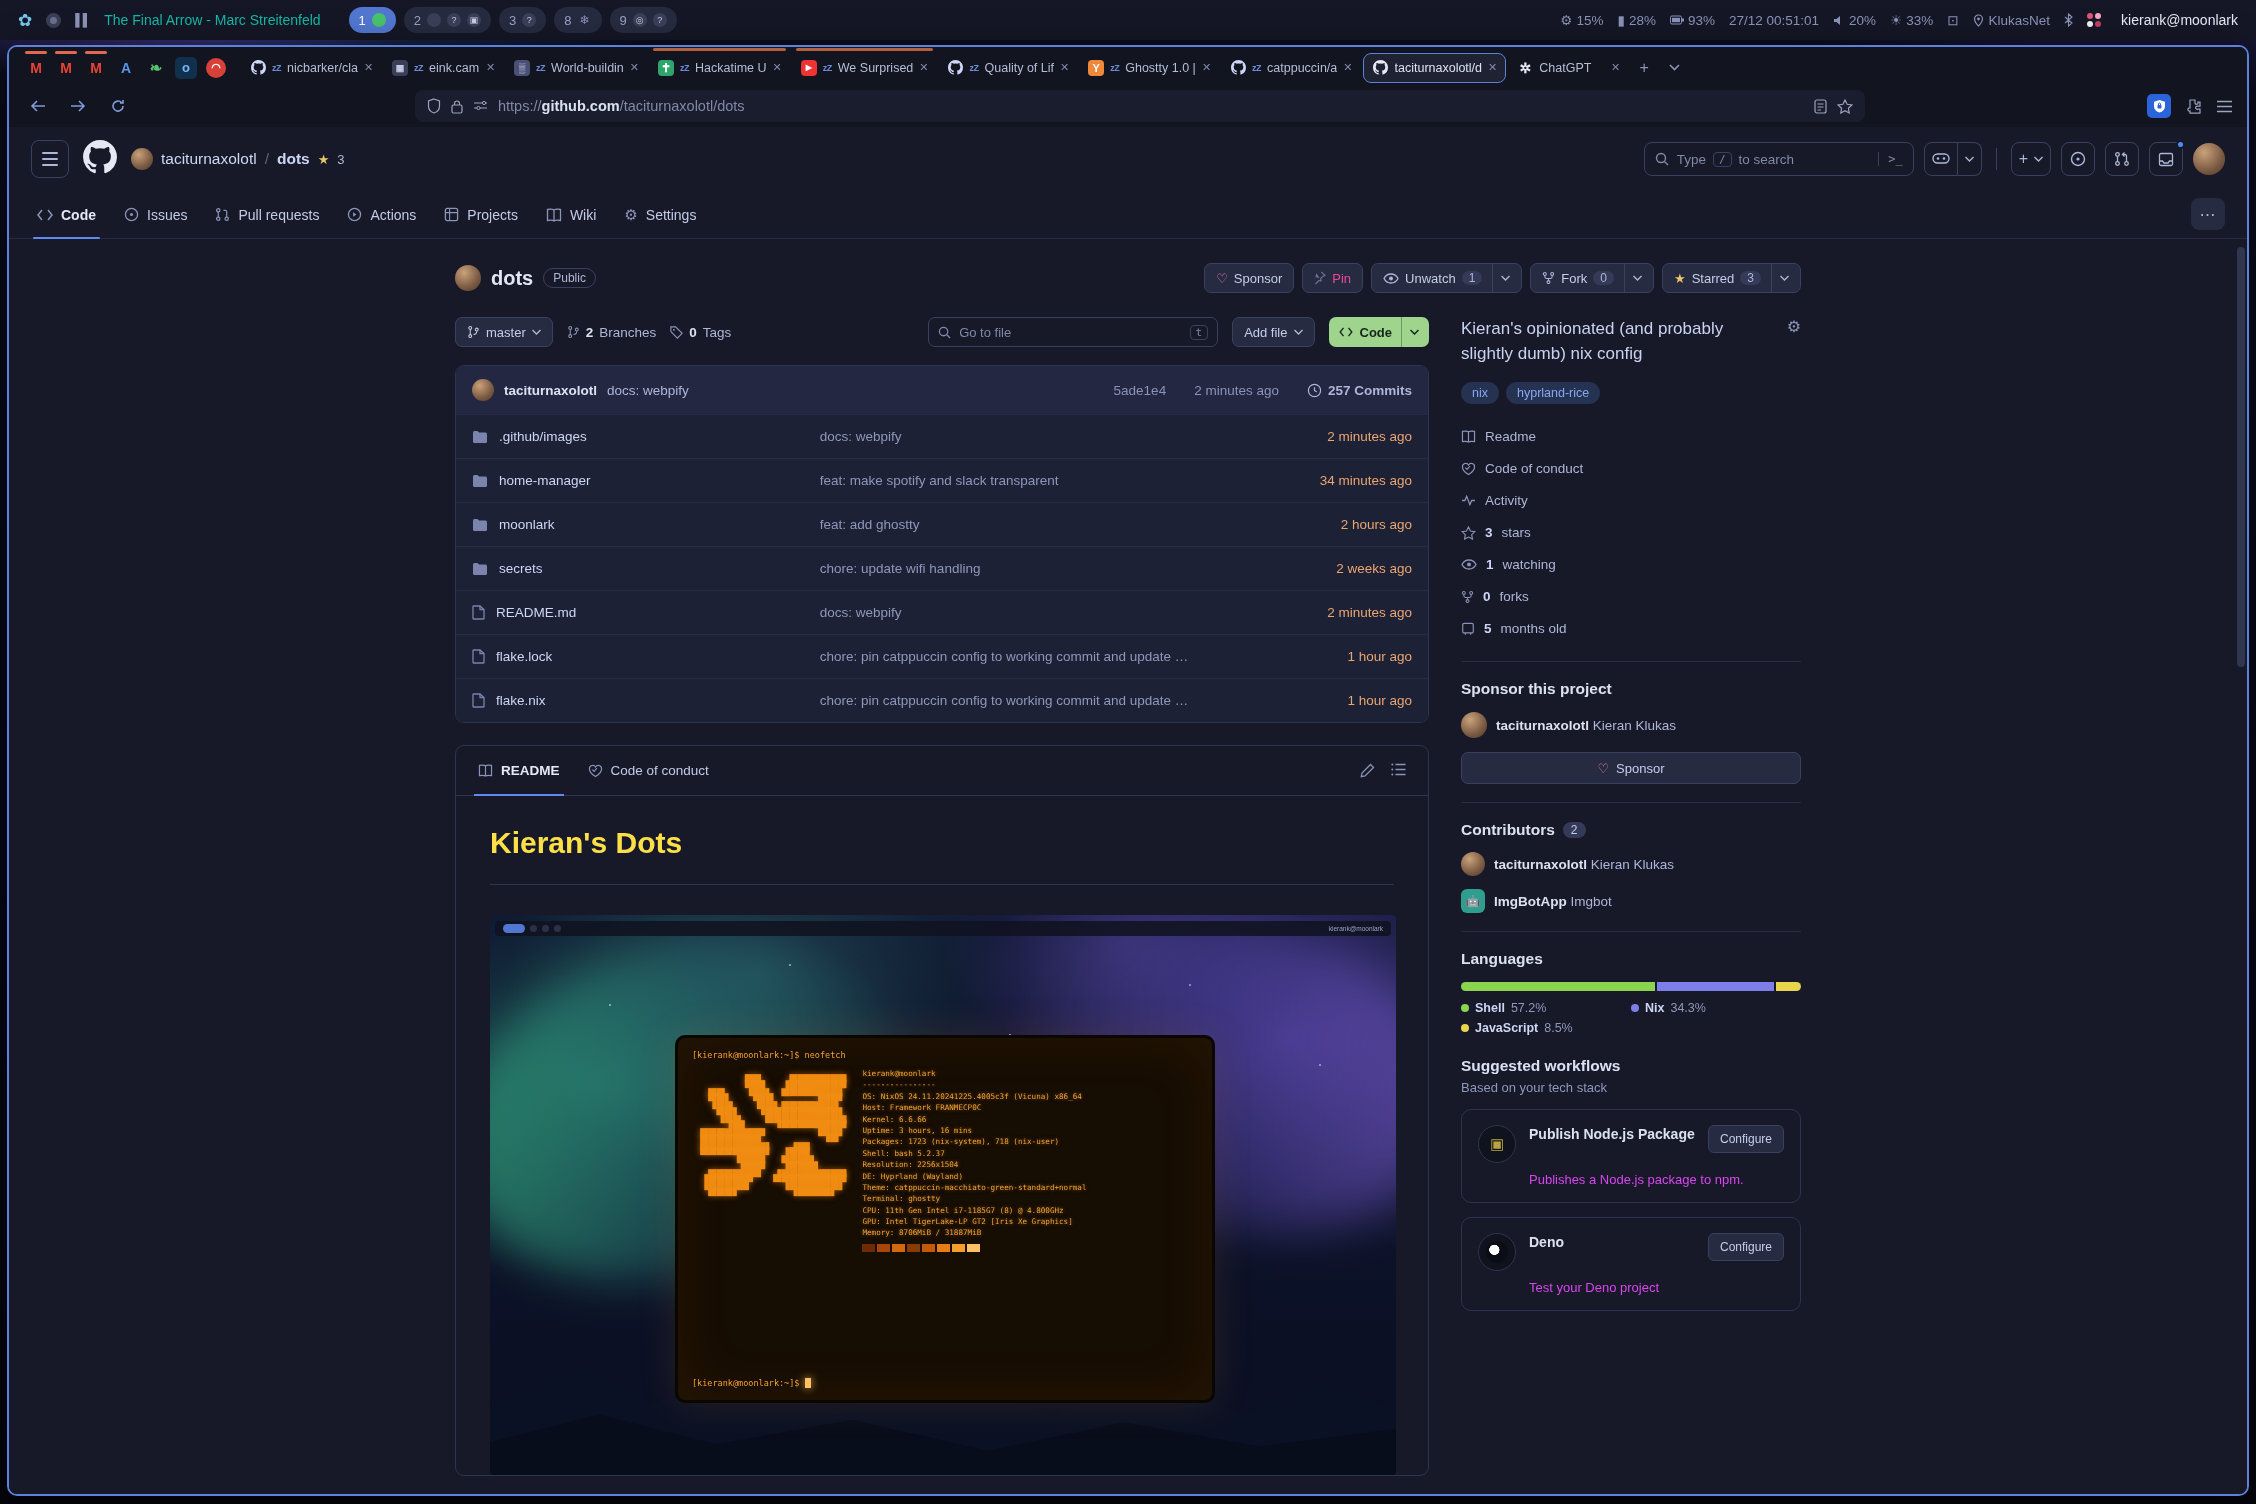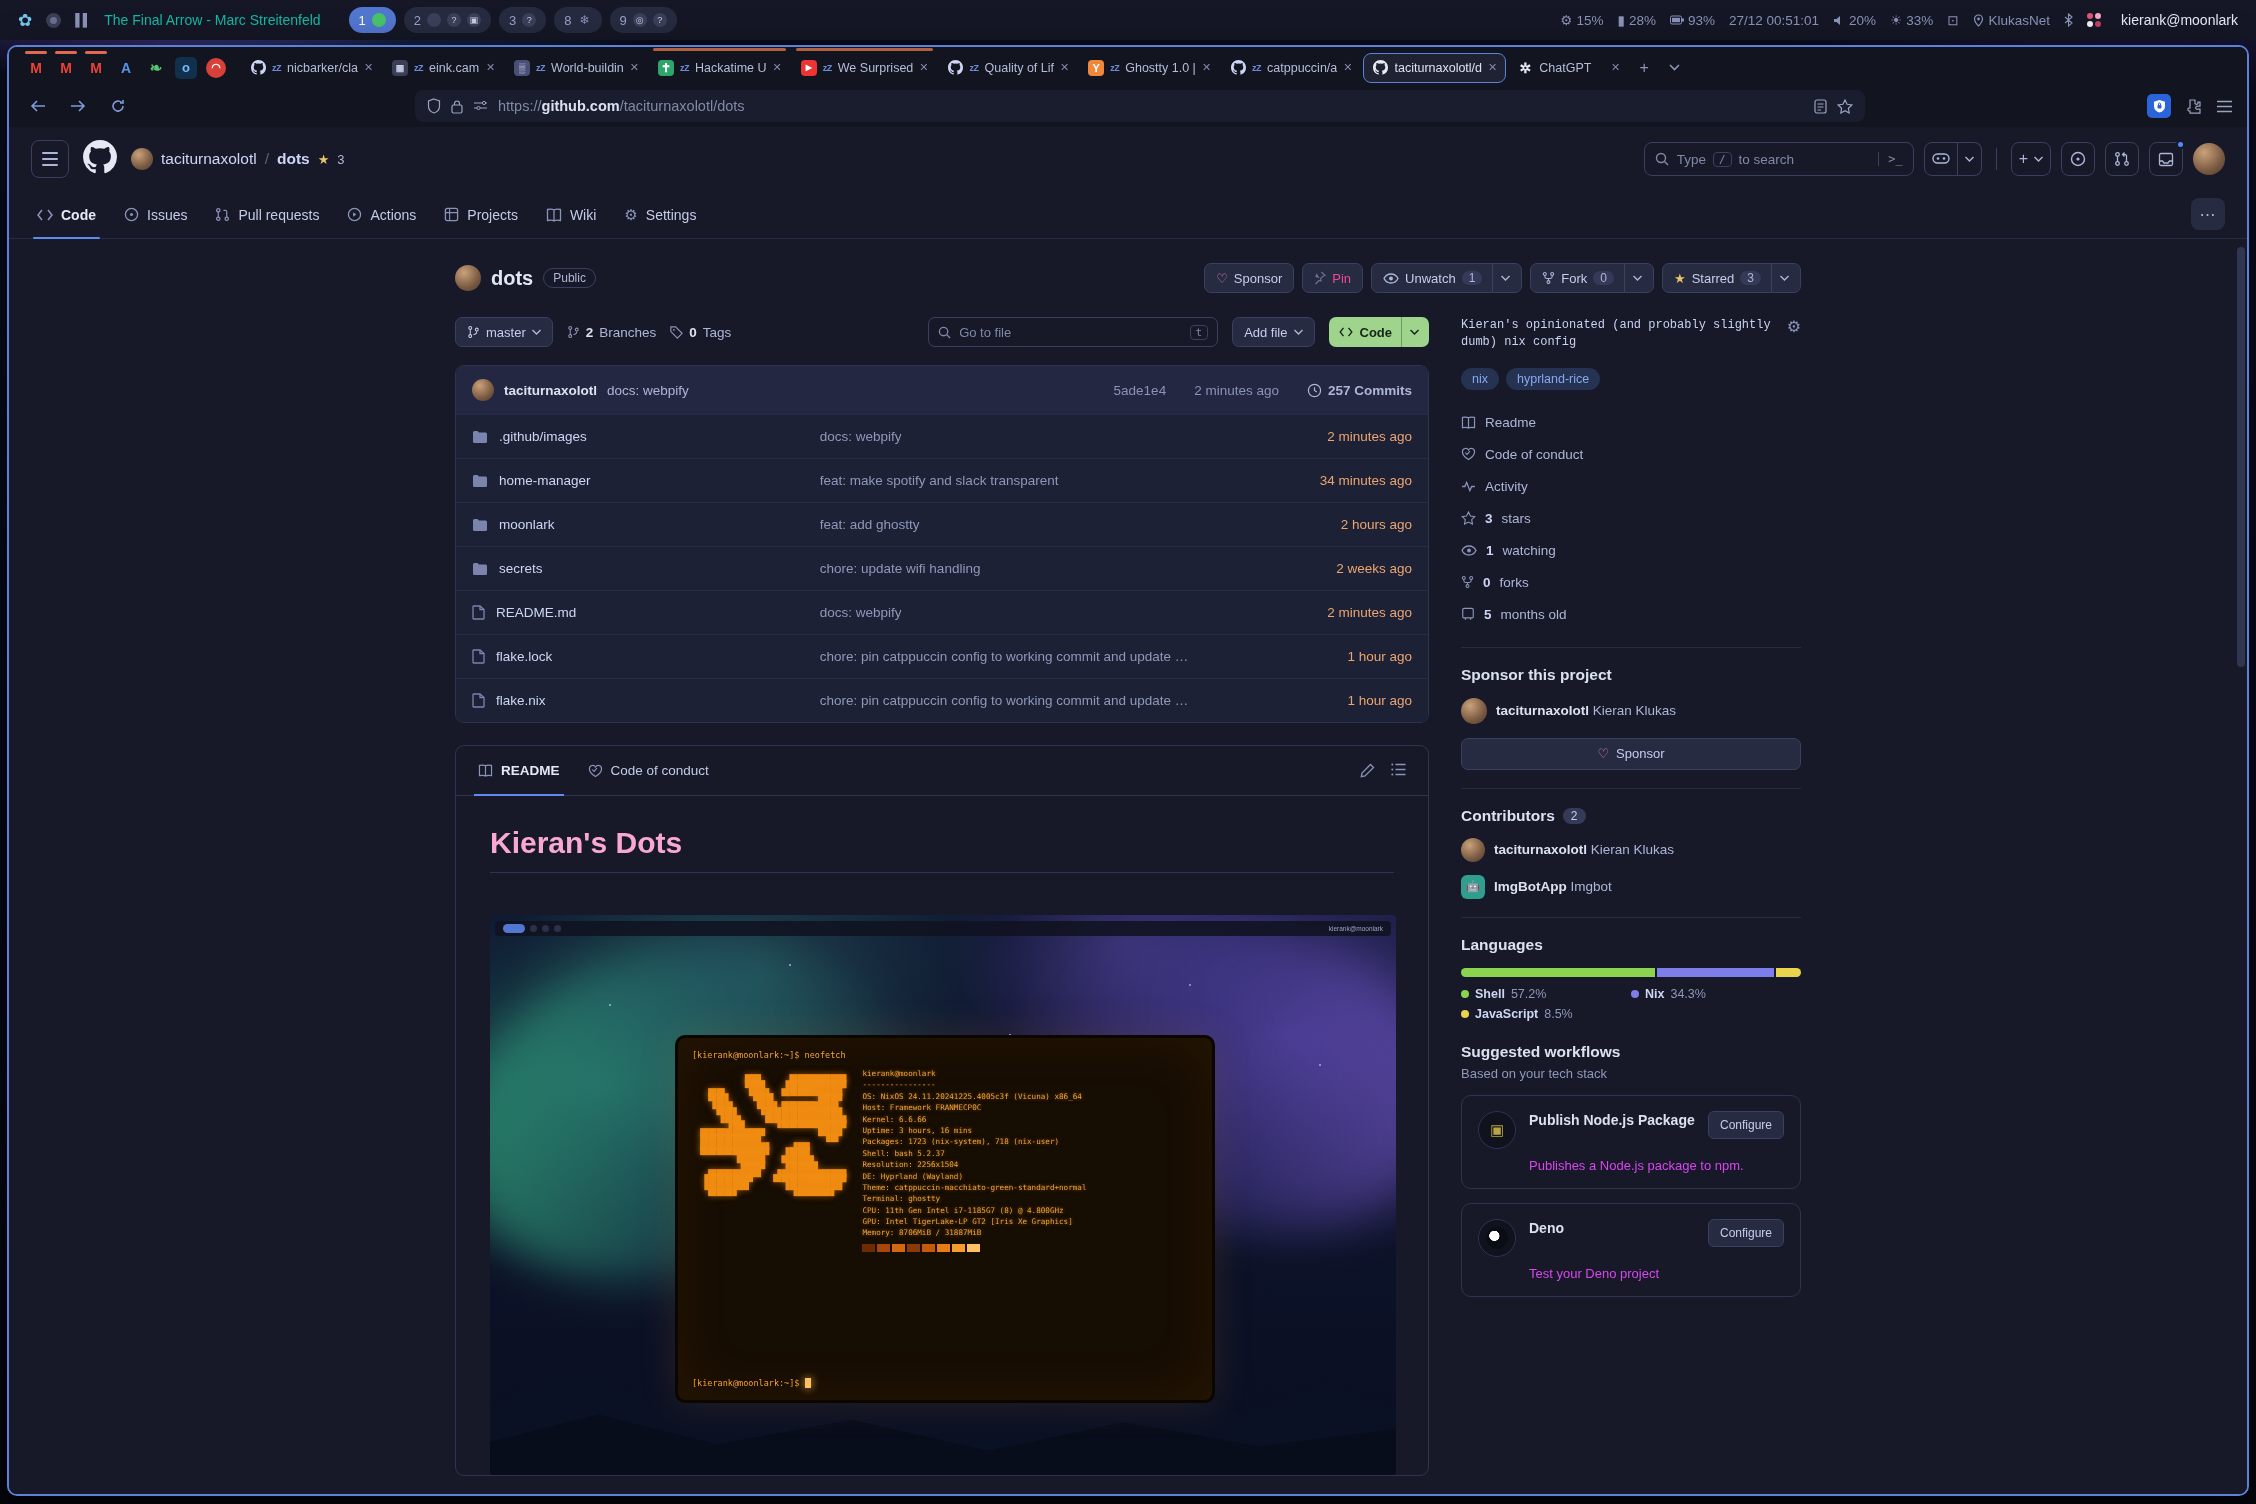--- a/index.html
+++ b/index.html
@@ -142,21 +142,21 @@
   .fmsg { flex:1; color:#8f97ba; overflow:hidden; white-space:nowrap; text-overflow:ellipsis; padding-right:20px; }
   .fdate { width:150px; text-align:right; color:#eba56f; }
 
   .readme { margin-top:22px; border:1px solid #2e3350; border-radius:9px; overflow:hidden; }
   .rm-head { display:flex; align-items:center; height:50px; border-bottom:1px solid #2e3350; padding:0 8px; }
   .rm-tab { display:flex; align-items:center; gap:8px; padding:0 14px; height:100%; font-size:13.5px; color:#c3cbe8; position:relative; }
   .rm-tab.active { font-weight:700; color:#e6e9f4; }
   .rm-tab.active::after { content:""; position:absolute; left:10px; right:10px; bottom:-1px; height:2px; background:#618af0; }
   .rm-icons { margin-left:auto; display:flex; gap:16px; padding-right:14px; color:#8b93b8; }
   .rm-body { padding:30px 34px 0 34px; }
-  .rm-body h1 { font-size:30px; font-weight:700; color:#f9a8d4; padding-bottom:12px; border-bottom:1px solid #2e3350; margin-bottom:42px; }
+  .rm-body h1 { font-size:30px; font-weight:700; color:#fde047; padding-bottom:24px; border-bottom:1px solid #2e3350; margin-bottom:30px; }
 
   
   .shot { position:relative; width:906px; height:560px; border-radius:4px; overflow:hidden;
     background:
       radial-gradient(500px 300px at 12% 30%, rgba(47,168,130,.38), transparent 65%),
       radial-gradient(420px 360px at 30% 10%, rgba(80,200,160,.22), transparent 60%),
       radial-gradient(520px 340px at 88% 22%, rgba(122,90,220,.42), transparent 65%),
       radial-gradient(300px 200px at 70% 5%, rgba(140,110,240,.25), transparent 60%),
       linear-gradient(180deg,#0e1530 0%, #0c1228 55%, #0a0f22 100%); }
   .shot .stars { position:absolute; inset:0;
@@ -189,21 +189,21 @@
   .crt-cols { display:flex; gap:16px; }
   .nixlogo { font-size:13.5px; line-height:1.0; font-weight:bold; color:#f08c12; white-space:pre; text-shadow:0 0 6px rgba(240,140,18,.55); }
   .nfo { font-size:7.6px; line-height:1.5; white-space:pre; text-shadow:0 0 4px rgba(245,162,51,.5); }
   .palette { display:flex; gap:2px; margin-top:5px; }
   .palette i { width:13px; height:8px; display:block; }
   .crt .bottomprompt { position:absolute; bottom:12px; left:14px; font-size:8.5px; }
   .cursor { display:inline-block; width:6px; height:10px; background:#ffc061; vertical-align:middle; box-shadow:0 0 8px rgba(255,190,90,.9); }
 
   
   .side-desc-row { display:flex; gap:12px; }
-  .side-desc { font-size:12px; color:#c9d2f0; line-height:1.45; flex:1;font-family:Liberation Mono, monospace; }
+  .side-desc { font-size:17px; color:#c9d2f0; line-height:1.45; flex:1; }
   .tags { display:flex; gap:7px; margin-top:16px; }
   .tag { background:#263252; color:#86a8f0; border-radius:999px; font-size:12.5px; padding:4px 11px; }
   .side-list { margin-top:18px; display:flex; flex-direction:column; gap:3px; }
   .side-item { display:flex; align-items:center; gap:9px; height:29px; color:#aeb6d8; font-size:13.5px; }
   .side-item b { color:#cdd6f4; }
   .divider { height:1px; background:#272c44; margin:18px 0; }
   .side-h { font-size:15.5px; font-weight:700; color:#dbe1f1; }
   .sp-user { display:flex; align-items:center; gap:9px; margin-top:14px; font-size:13.5px; color:#aeb6d8; }
   .sp-user b { color:#dbe1f1; }
   .sponsor-btn { margin-top:14px; width:100%; height:32px; background:#262b42; border:1px solid #3a4060; border-radius:7px;

